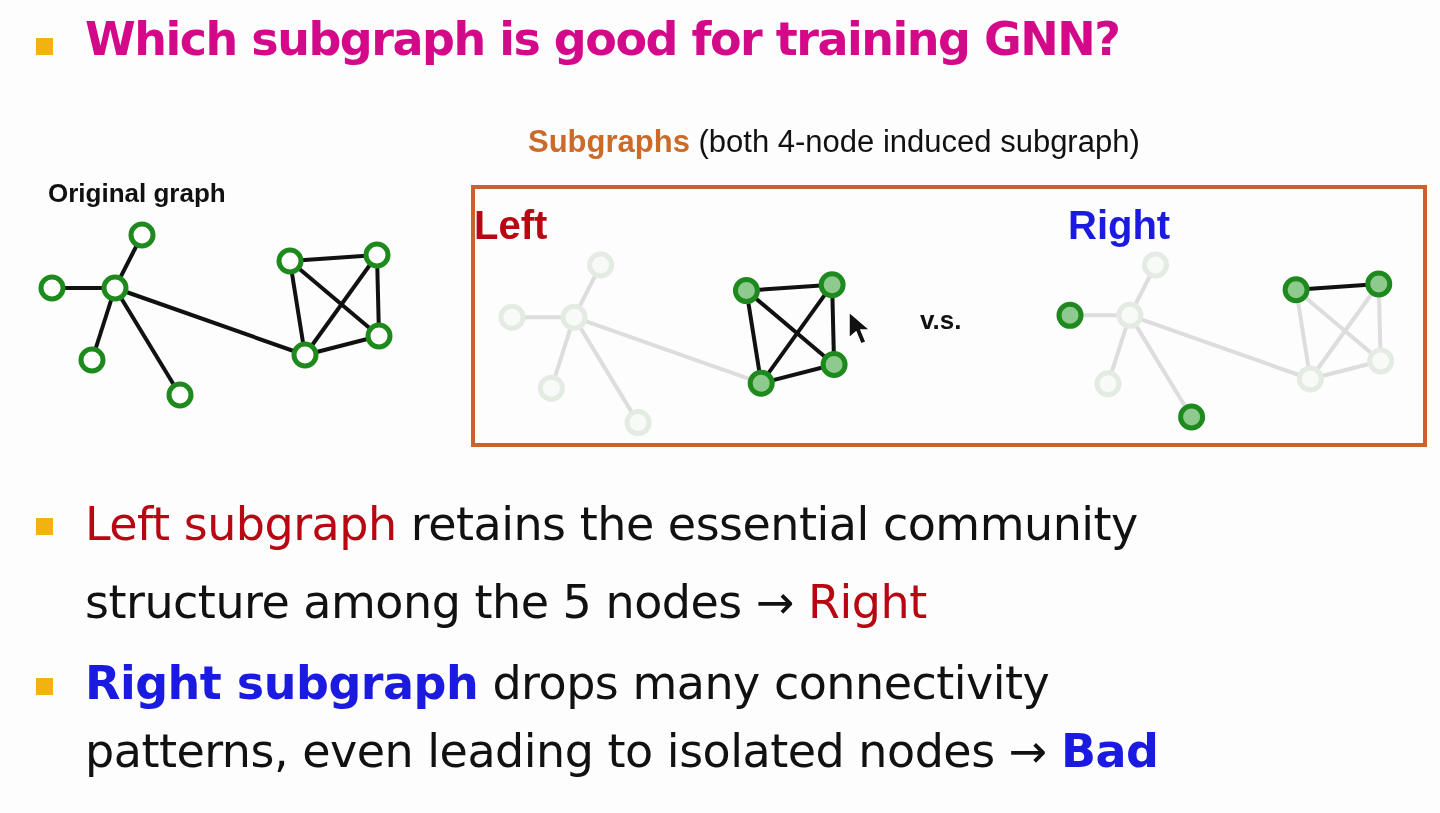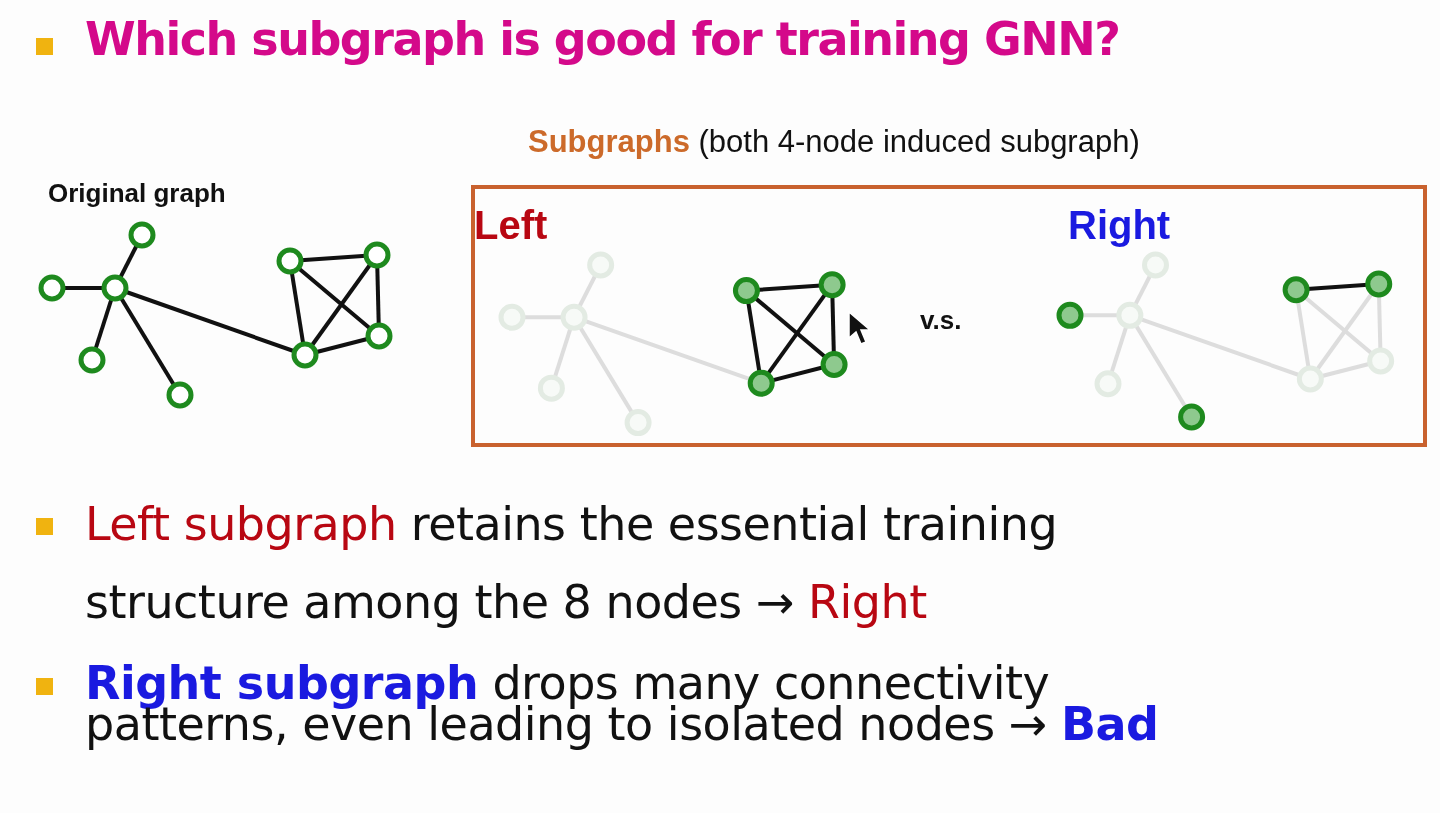--- a/index.html
+++ b/index.html
@@ -94,18 +94,18 @@
     <circle cx="1378.75" cy="284" r="11" fill="#8ec98e" stroke="#1e8a1e" stroke-width="5"></circle>
     <circle cx="1310.35" cy="379" r="11" fill="#f7faf7" stroke="#e3ebe3" stroke-width="5"></circle>
     <circle cx="1380.65" cy="360.95" r="11" fill="#f7faf7" stroke="#e3ebe3" stroke-width="5"></circle>
   </svg>
 
 <svg style="position:absolute;left:847px;top:310px;" width="30" height="40">
   <path d="M2 2 L2 28 L9 22 L14 34 L19 32 L14 20 L23 20 Z" fill="#111" stroke="#fff" stroke-width="1.5"></path>
 </svg>
 
 <div class="bullet" style="left:36px;top:518px;"></div>
-<div class="line" style="top:497px;"><span class="red">Left subgraph</span><span> retains the essential training</span></div>
-<div class="line" style="top:575px;"><span>structure among the 8 nodes → </span><span class="red">Right</span></div>
+<div class="line" style="top:497px;"><span class="red">Left subgraph</span><span> retains the essential community</span></div>
+<div class="line" style="top:575px;"><span>structure among the 5 nodes → </span><span class="red">Right</span></div>
 
 <div class="bullet" style="left:36px;top:678px;"></div>
 <div class="line" style="top:656px;"><span class="blue">Right subgraph</span><span> drops many connectivity</span></div>
-<div class="line" style="top:697px;text-align:right;"><span>patterns, even leading to isolated nodes → </span><span class="blue">Bad</span></div>
+<div class="line" style="top:724px;text-align:right;"><span>patterns, even leading to isolated nodes → </span><span class="blue">Bad</span></div>
 
 </body></html>

